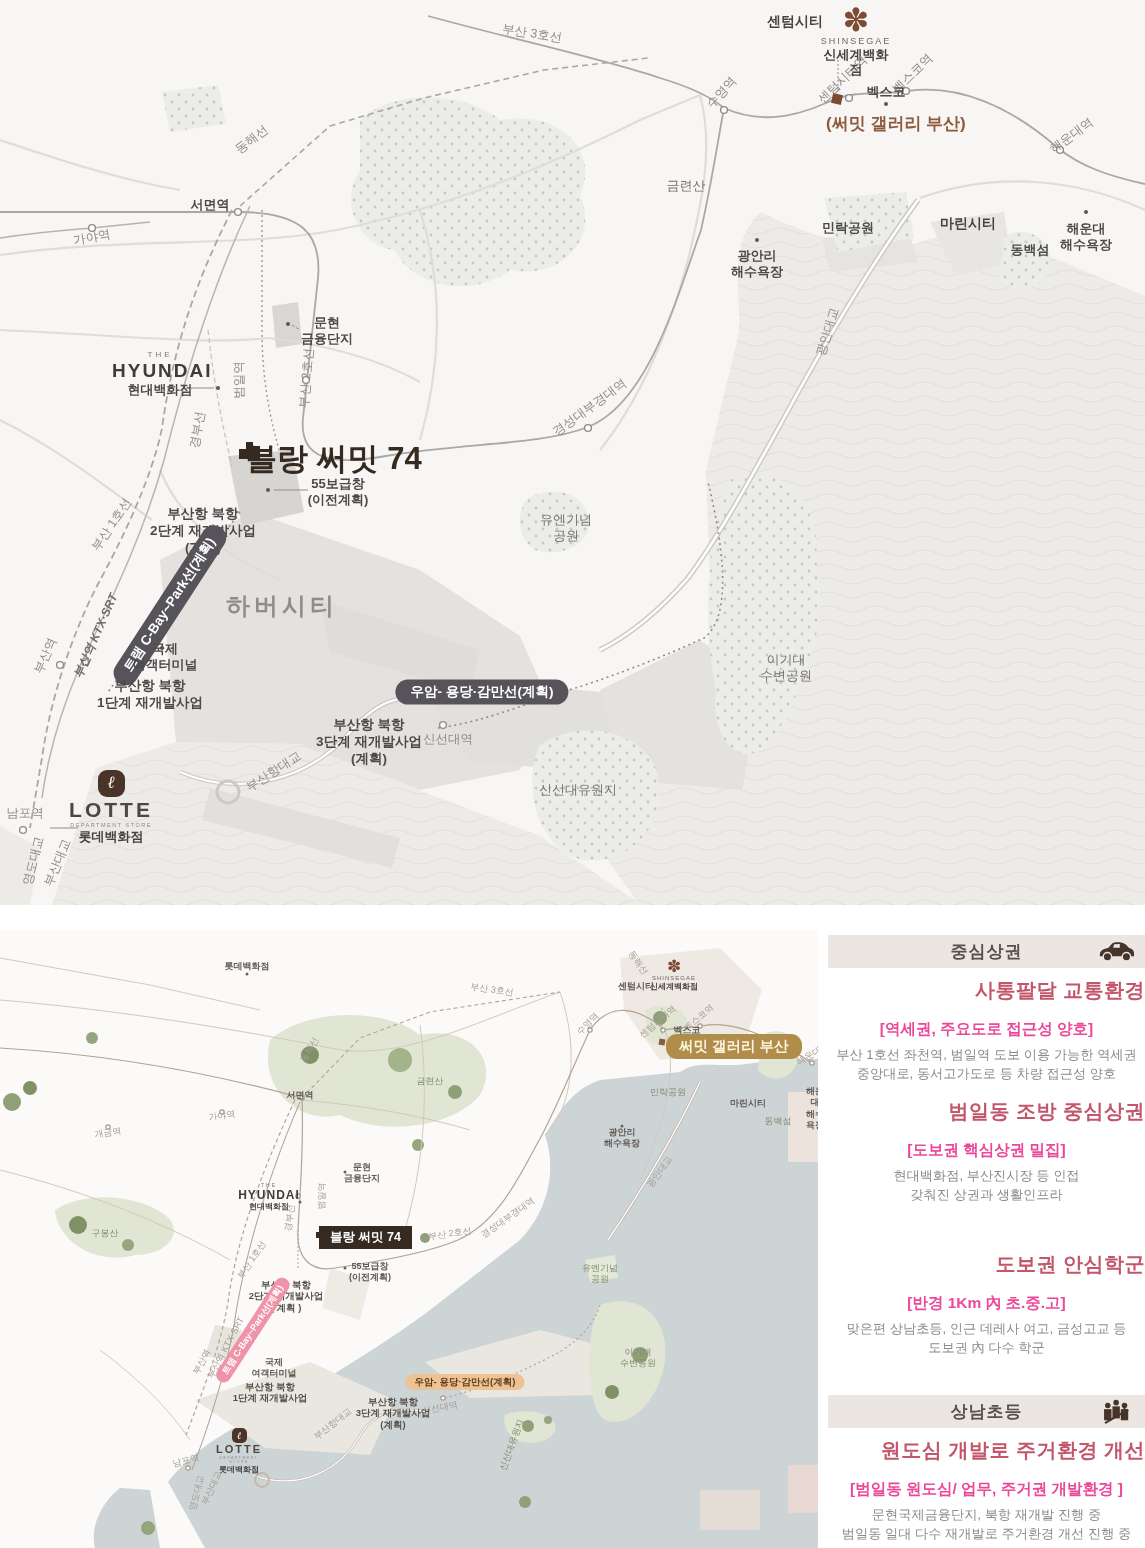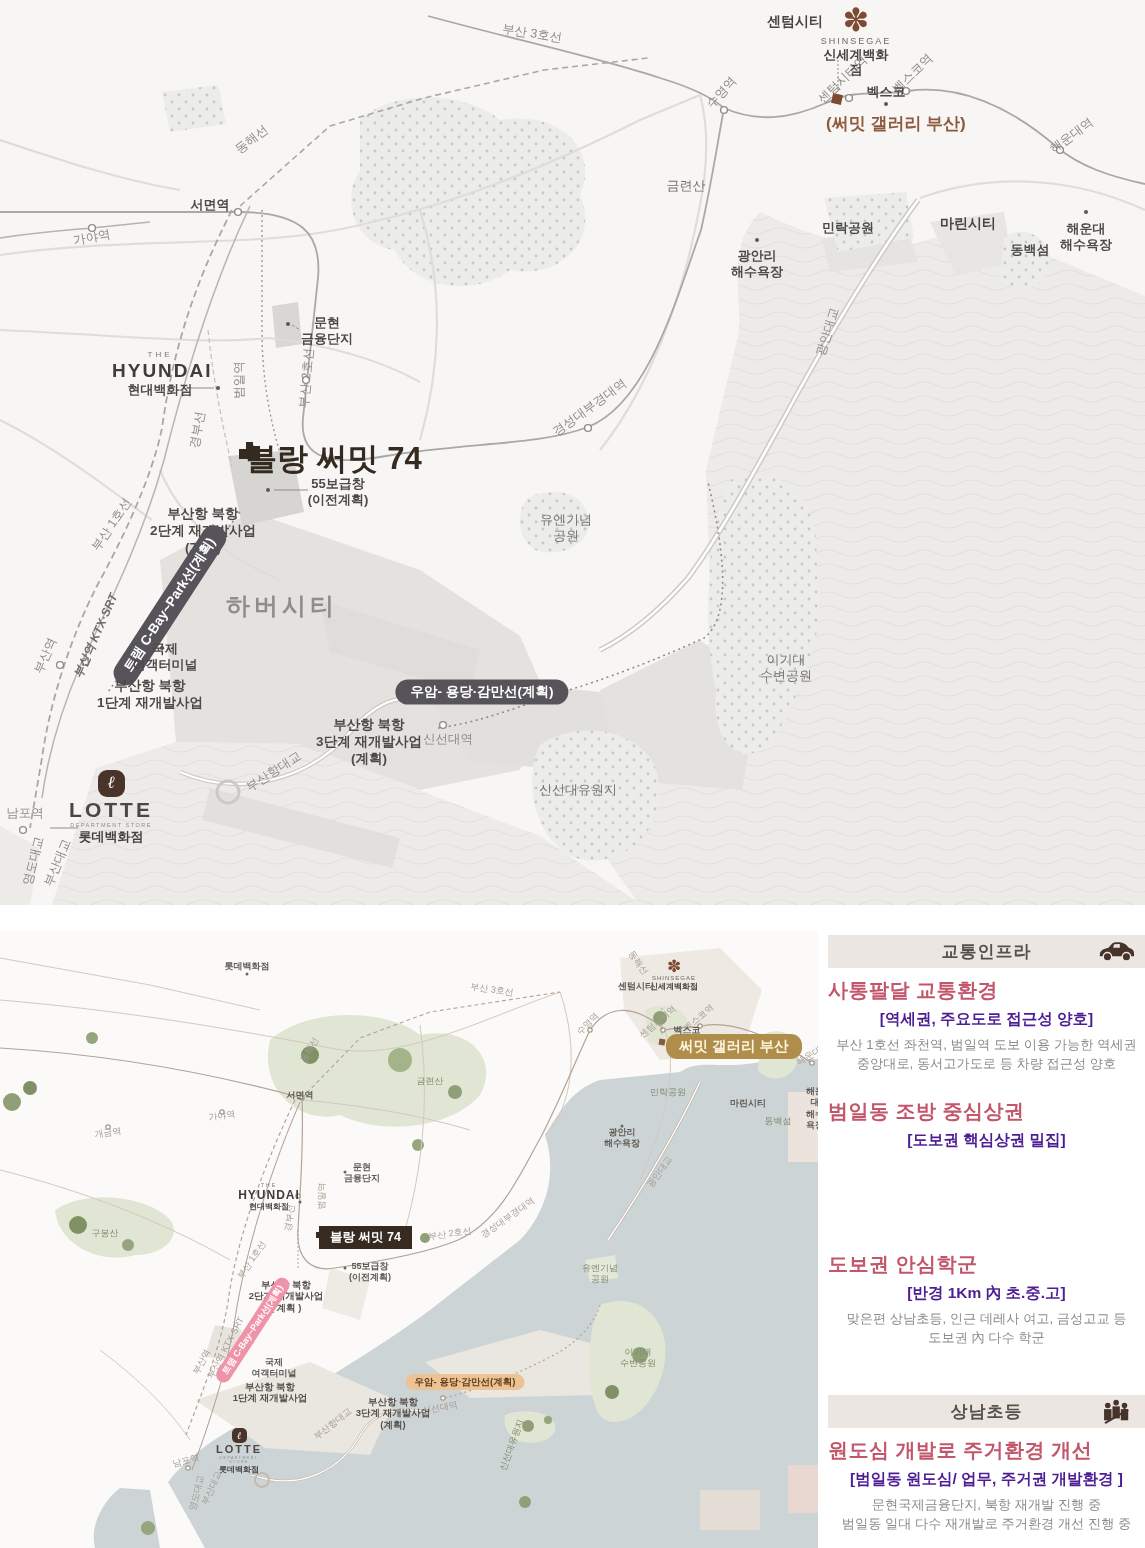--- a/index.html
+++ b/index.html
@@ -62,22 +62,22 @@
   .pill-gold{position:absolute;background:#b08d4b;color:#fcf3dc;font-size:14.5px;font-weight:700;
              padding:3px 13px;white-space:nowrap;}
   .pill-brown{position:absolute;background:#372a21;color:#fff;font-size:12.5px;font-weight:700;
               padding:3px 11px;white-space:nowrap;}
   
   .rightcol{position:absolute;left:818px;top:930px;width:327px;height:618px;background:#fff;}
   .panel{position:absolute;left:828px;width:317px;}
   .panel-header{height:33px;background:#ebe6e2;display:flex;align-items:center;justify-content:center;position:relative;}
   .panel-header-label{font-size:17px;color:#57514c;font-weight:600;letter-spacing:1px;}
   .panel-icon{position:absolute;right:10px;top:3px;}
-  .panel-title{margin-top:9px;text-align:left;font-size:20px;font-weight:800;color:#c2566a;letter-spacing:0.5px;}
-  .panel-subtitle{margin-top:5px;text-align:center;font-size:15.5px;font-weight:700;color:#4c1d95;}
+  .panel-title{margin-top:9px;text-align:right;font-size:20px;font-weight:800;color:#c2566a;letter-spacing:0.5px;}
+  .panel-subtitle{margin-top:15px;text-align:center;font-size:15.5px;font-weight:700;color:#ec4899;}
   .panel-text{margin-top:5px;text-align:center;font-size:13.2px;color:#8e8a85;line-height:1.45;white-space:pre-line;}
 </style>
 </head>
 <body>
 
 <div class="page">
 
   <div class="map" id="topMap">
     <svg width="1145" height="905" viewBox="0 0 1145 905">
       <defs>
@@ -486,39 +486,41 @@
       <div class="lb tiny" style="left: 186px; top: 531px; transform: translate(-50%, -50%) rotate(-15deg);">남포역</div>
       <div class="lb tiny" style="left: 197px; top: 563px; transform: translate(-50%, -50%) rotate(-76deg);">영도대교</div>
       <div class="lb tiny" style="left: 212px; top: 558px; transform: translate(-50%, -50%) rotate(-66deg);">부산대교</div>
       <div class="lb tiny" style="left: 333px; top: 494px; transform: translate(-50%, -50%) rotate(-38deg);">부산항대교</div>
     </div>
 
   <div class="rightcol"></div>
 
   <div class="panel" style="top:935px;">
     <div class="panel-header">
-      <span class="panel-header-label">교통인프라</span>
+      <span class="panel-header-label">중심상권</span>
       <span class="panel-icon">
         <svg width="38" height="26" viewBox="0 0 40 27">
           <path d="M3,17 C3,13 7,11 12,10 L16,5.5 C18,3.8 27,3.8 30,6.5 L33.5,10 C37.5,11 39,13 39,16 L39,19 L3,19 Z" fill="#46332a"></path>
           <path d="M18,6.5 L17,10 L24,10 L24,6 Z" fill="#ebe6e2"></path>
           <circle cx="11" cy="19.5" r="4.4" fill="#46332a" stroke="#ebe6e2" stroke-width="1.4"></circle>
           <circle cx="31" cy="19.5" r="4.4" fill="#46332a" stroke="#ebe6e2" stroke-width="1.4"></circle>
         </svg>
       </span>
     </div>
     <div class="panel-title">사통팔달 교통환경</div>
     <div class="panel-subtitle">[역세권, 주요도로 접근성 양호]</div>
     <div class="panel-text">부산 1호선 좌천역, 범일역 도보 이용 가능한 역세권
 중앙대로, 동서고가도로 등 차량 접근성 양호</div>
   </div>
 
   <div class="panel" style="top:1089px;">
     <div class="panel-title">범일동 조방 중심상권</div>
     <div class="panel-subtitle">[도보권 핵심상권 밀집]</div>
+    <div class="panel-text">현대백화점, 부산진시장 등 인접
+갖춰진 상권과 생활인프라</div>
   </div>
 
   <div class="panel" style="top:1242px;">
     <div class="panel-title">도보권 안심학군</div>
     <div class="panel-subtitle">[반경 1Km 內 초.중.고]</div>
     <div class="panel-text">맞은편 상남초등, 인근 데레사 여고, 금성고교 등
 도보권 內 다수 학군</div>
   </div>
 
   <div class="panel" style="top:1395px;">

